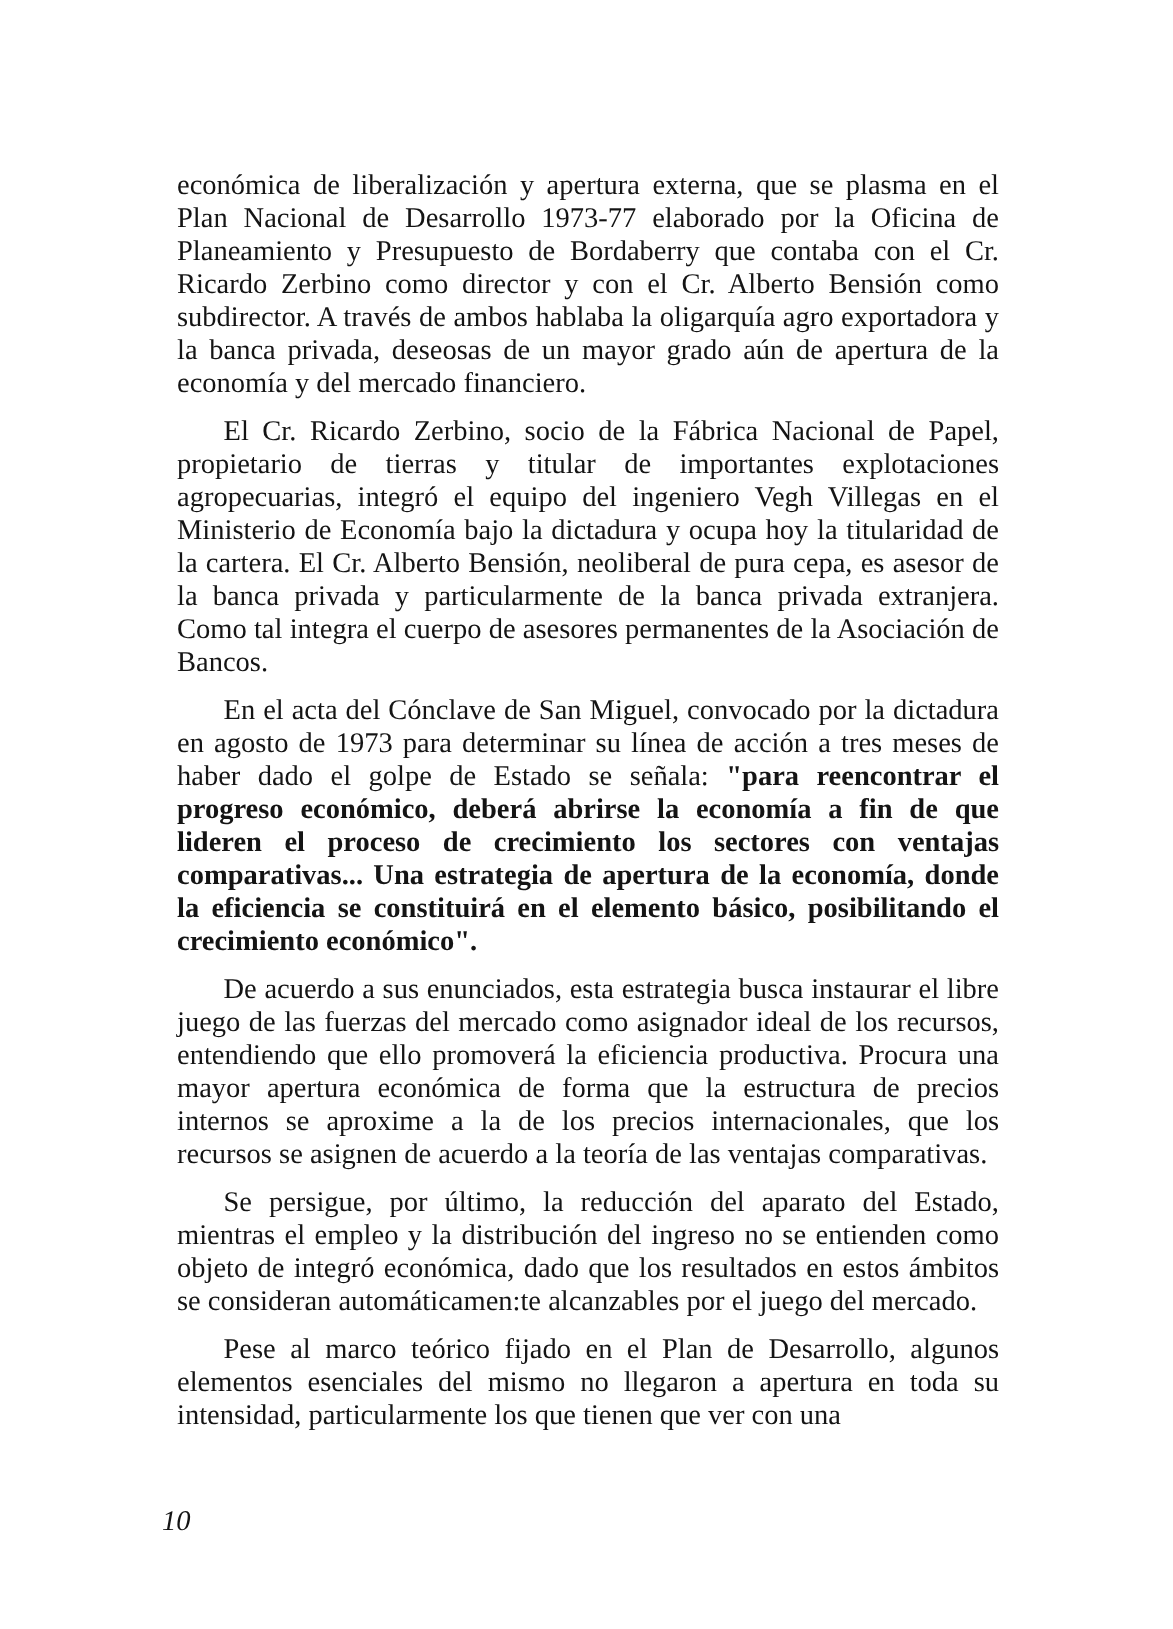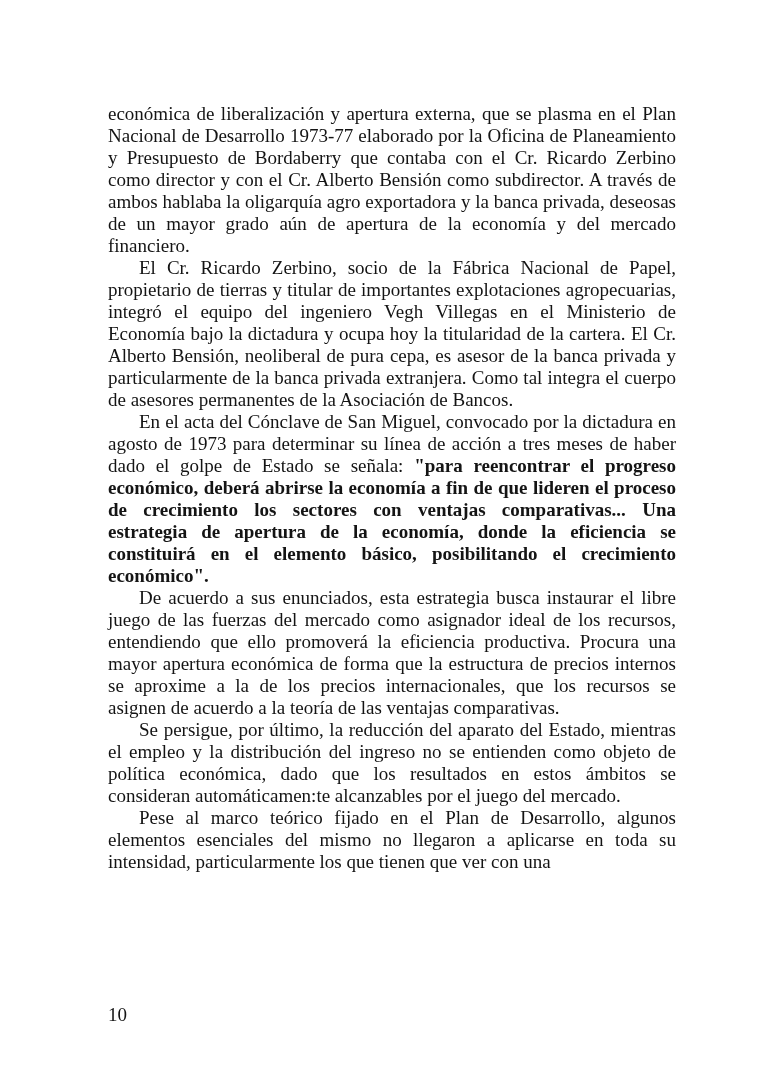--- a/index.html
+++ b/index.html
@@ -21,51 +21,52 @@
     left: 108px;
     top: 103px;
     width: 568px;
     font-size: 19px;
     line-height: 22px;
     text-align: justify;
     -webkit-hyphens: none;
     hyphens: none;
   }
   .para {
-    margin: 0;
+    margin: 10px;
     padding: 0;
   }
   .para.indent {
     text-indent: 31px;
   }
   .bold {
     font-weight: 700;
   }
   .page-number {
     position: absolute;
     left: 108px;
     top: 1004px;
     font-size: 19px;
     line-height: 22px;
     color: #141414;
+    font-style: italic;
   }
 </style>
 </head>
 <body>
 
 <div class="page">
   <main class="text-block">
     <p class="para"><span>económica de liberalización y apertura externa, que se plasma en el Plan Nacional de Desarrollo 1973-77 elaborado por la Oficina de Planeamiento y Presupuesto de Bordaberry que contaba con el Cr. Ricardo Zerbino como director y con el Cr. Alberto Bensión como subdirector. A través de ambos hablaba la oligarquía agro exportadora y la banca privada, deseosas de un mayor grado aún de apertura de la economía y del mercado financiero.</span></p>
 
     <p class="para indent"><span>El Cr. Ricardo Zerbino, socio de la Fábrica Nacional de Papel, propietario de tierras y titular de importantes explotaciones agropecuarias, integró el equipo del ingeniero Vegh Villegas en el Ministerio de Economía bajo la dictadura y ocupa hoy la titularidad de la cartera. El Cr. Alberto Bensión, neoliberal de pura cepa, es asesor de la banca privada y particularmente de la banca privada extranjera. Como tal integra el cuerpo de asesores permanentes de la Asociación de Bancos.</span></p>
 
     <p class="para indent"><span>En el acta del Cónclave de San Miguel, convocado por la dictadura en agosto de 1973 para determinar su línea de acción a tres meses de haber dado el golpe de Estado se señala: </span><span class="bold">"para reencontrar el progreso económico, deberá abrirse la economía a fin de que lideren el proceso de crecimiento los sectores con ventajas comparativas... Una estrategia de apertura de la economía, donde la eficiencia se constituirá en el elemento básico, posibilitando el crecimiento económico".</span></p>
 
 
     <p class="para indent"><span>De acuerdo a sus enunciados, esta estrategia busca instaurar el libre juego de las fuerzas del mercado como asignador ideal de los recursos, entendiendo que ello promoverá la eficiencia productiva. Procura una mayor apertura económica de forma que la estructura de precios internos se aproxime a la de los precios internacionales, que los recursos se asignen de acuerdo a la teoría de las ventajas comparativas.</span></p>
 
-    <p class="para indent"><span>Se persigue, por último, la reducción del aparato del Estado, mientras el empleo y la distribución del ingreso no se entienden como objeto de política económica, dado que los resultados en estos ámbitos se consideran automáticamen:te alcanzables por el juego del mercado.</span></p>
+    <p class="para indent"><span>Se persigue, por último, la reducción del aparato del Estado, mientras el empleo y la distribución del ingreso no se entienden como objeto de integró económica, dado que los resultados en estos ámbitos se consideran automáticamen:te alcanzables por el juego del mercado.</span></p>
 
-    <p class="para indent"><span>Pese al marco teórico fijado en el Plan de Desarrollo, algunos elementos esenciales del mismo no llegaron a aplicarse en toda su intensidad, particularmente los que tienen que ver con una</span></p>
+    <p class="para indent"><span>Pese al marco teórico fijado en el Plan de Desarrollo, algunos elementos esenciales del mismo no llegaron a apertura en toda su intensidad, particularmente los que tienen que ver con una</span></p>
   </main>
 
   <footer class="page-number">10</footer>
 </div>
 
 </body></html>

